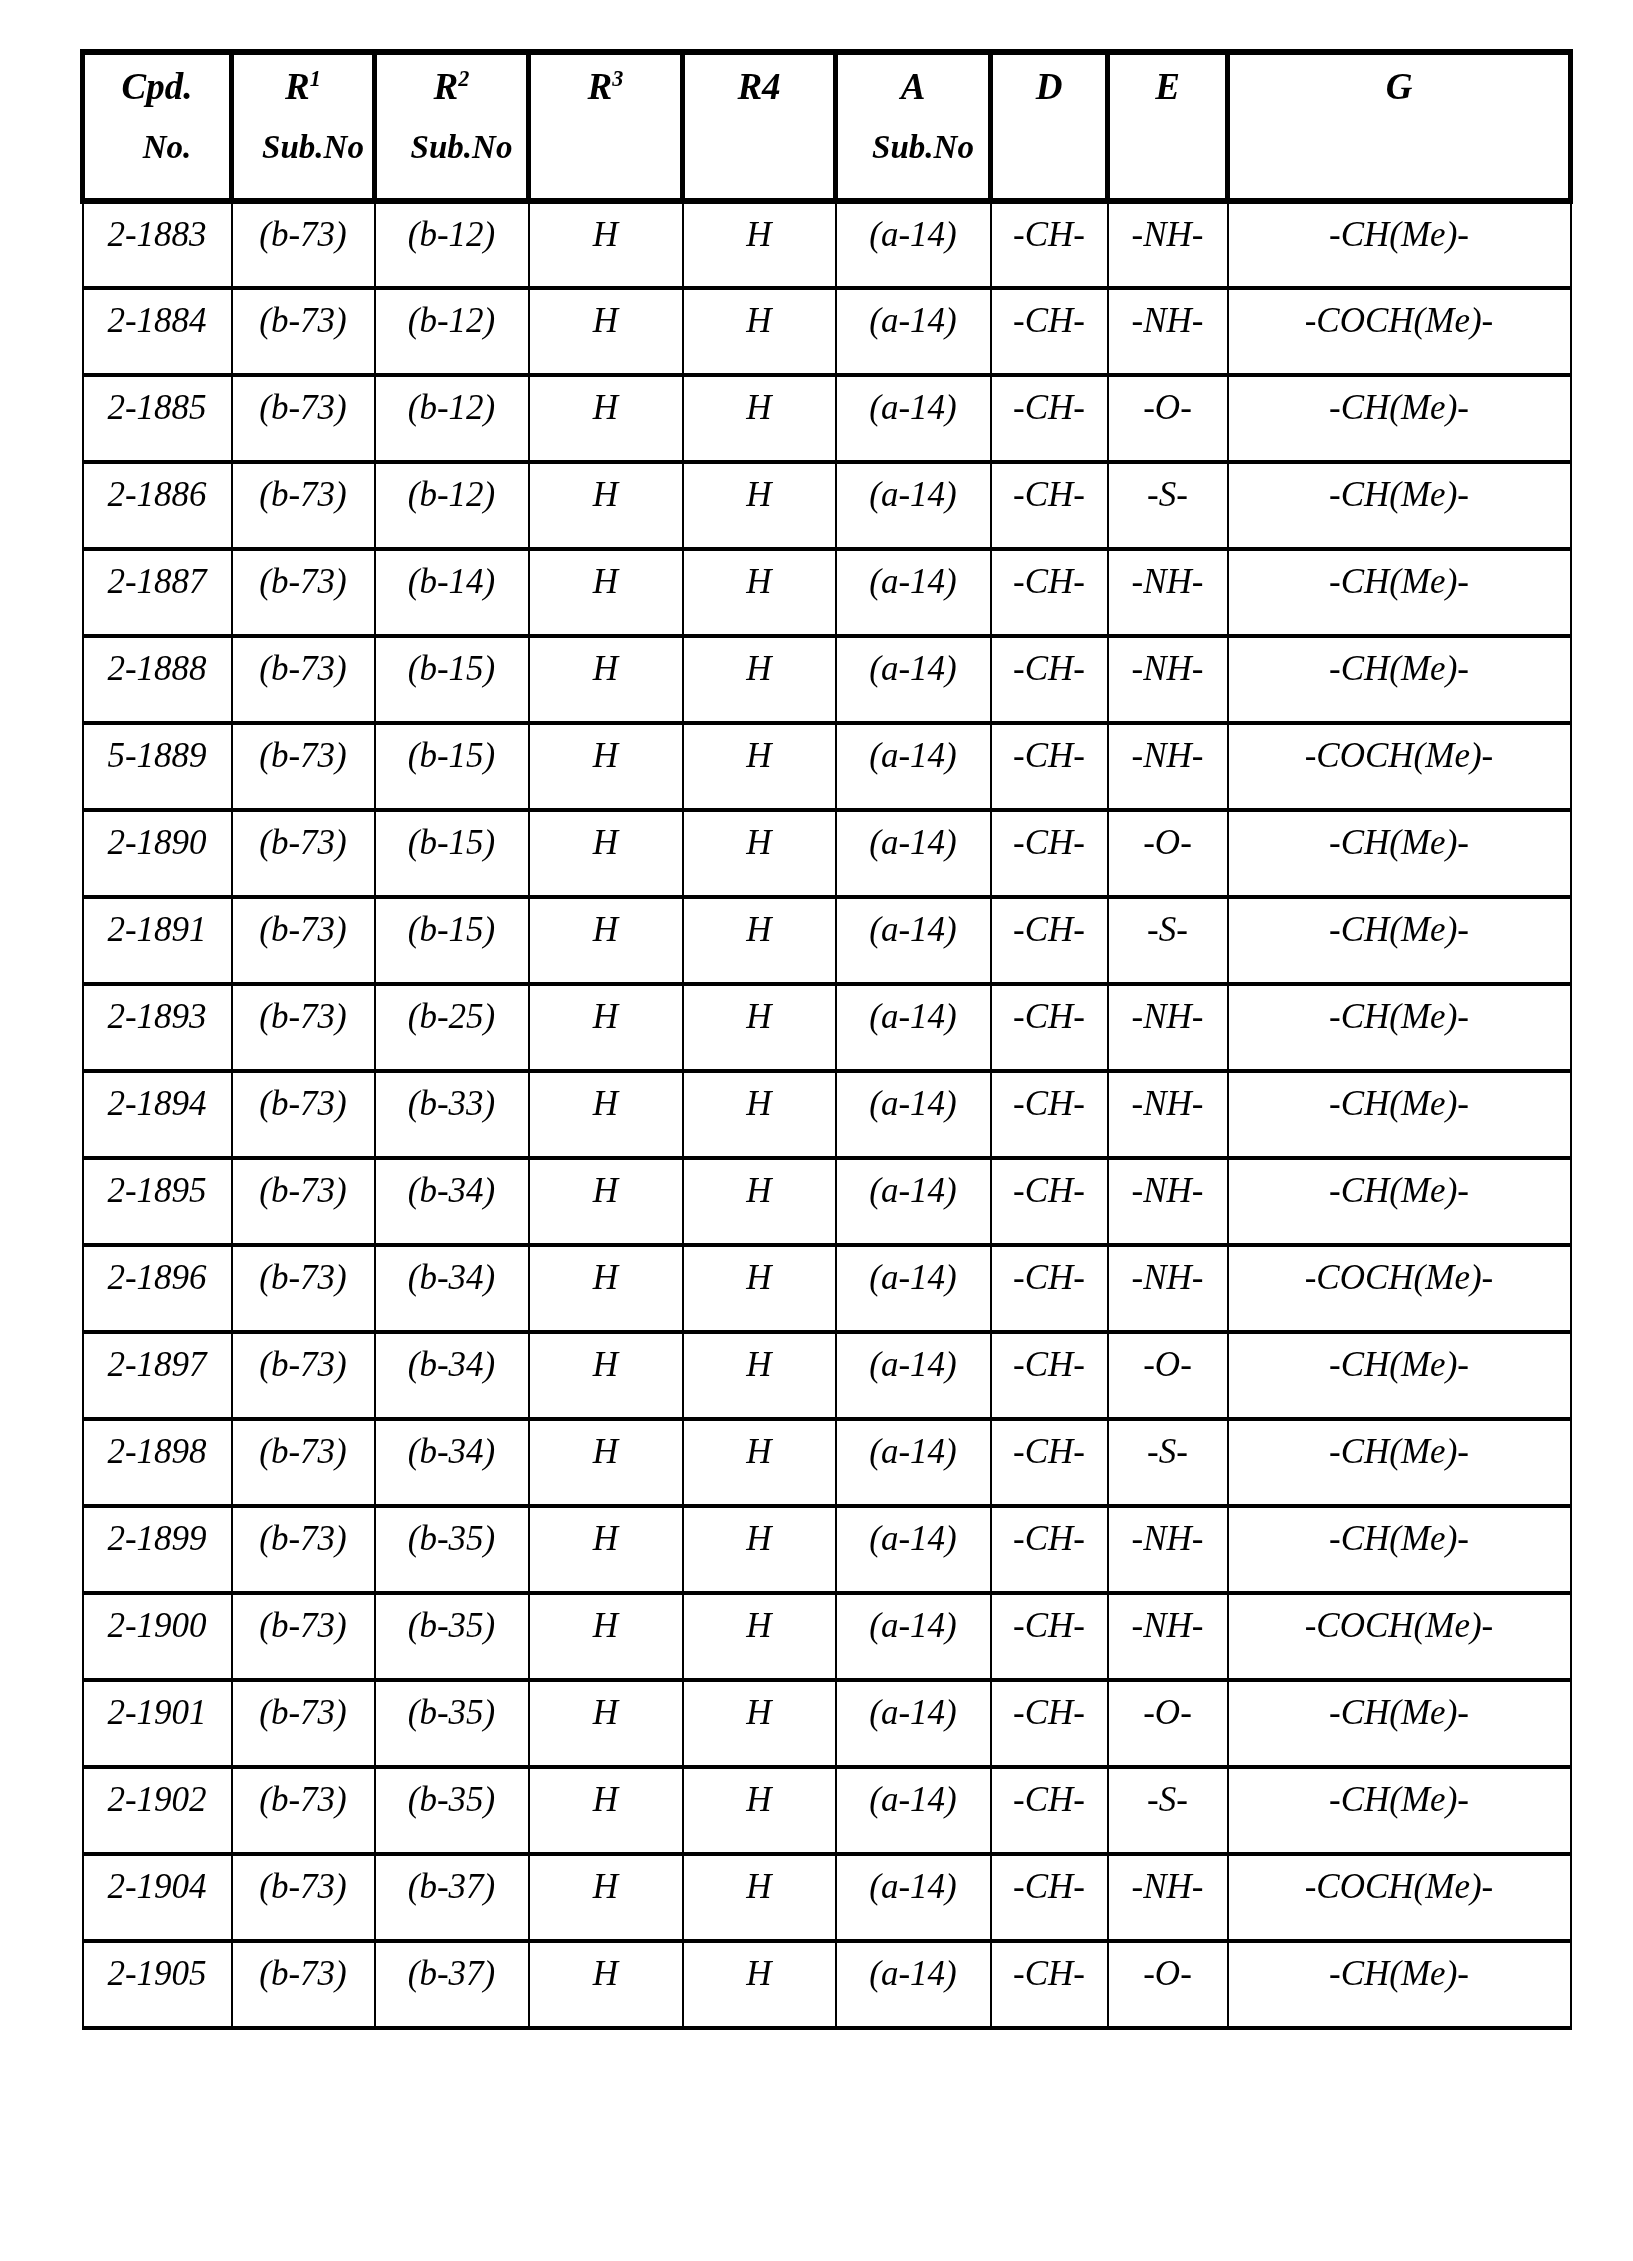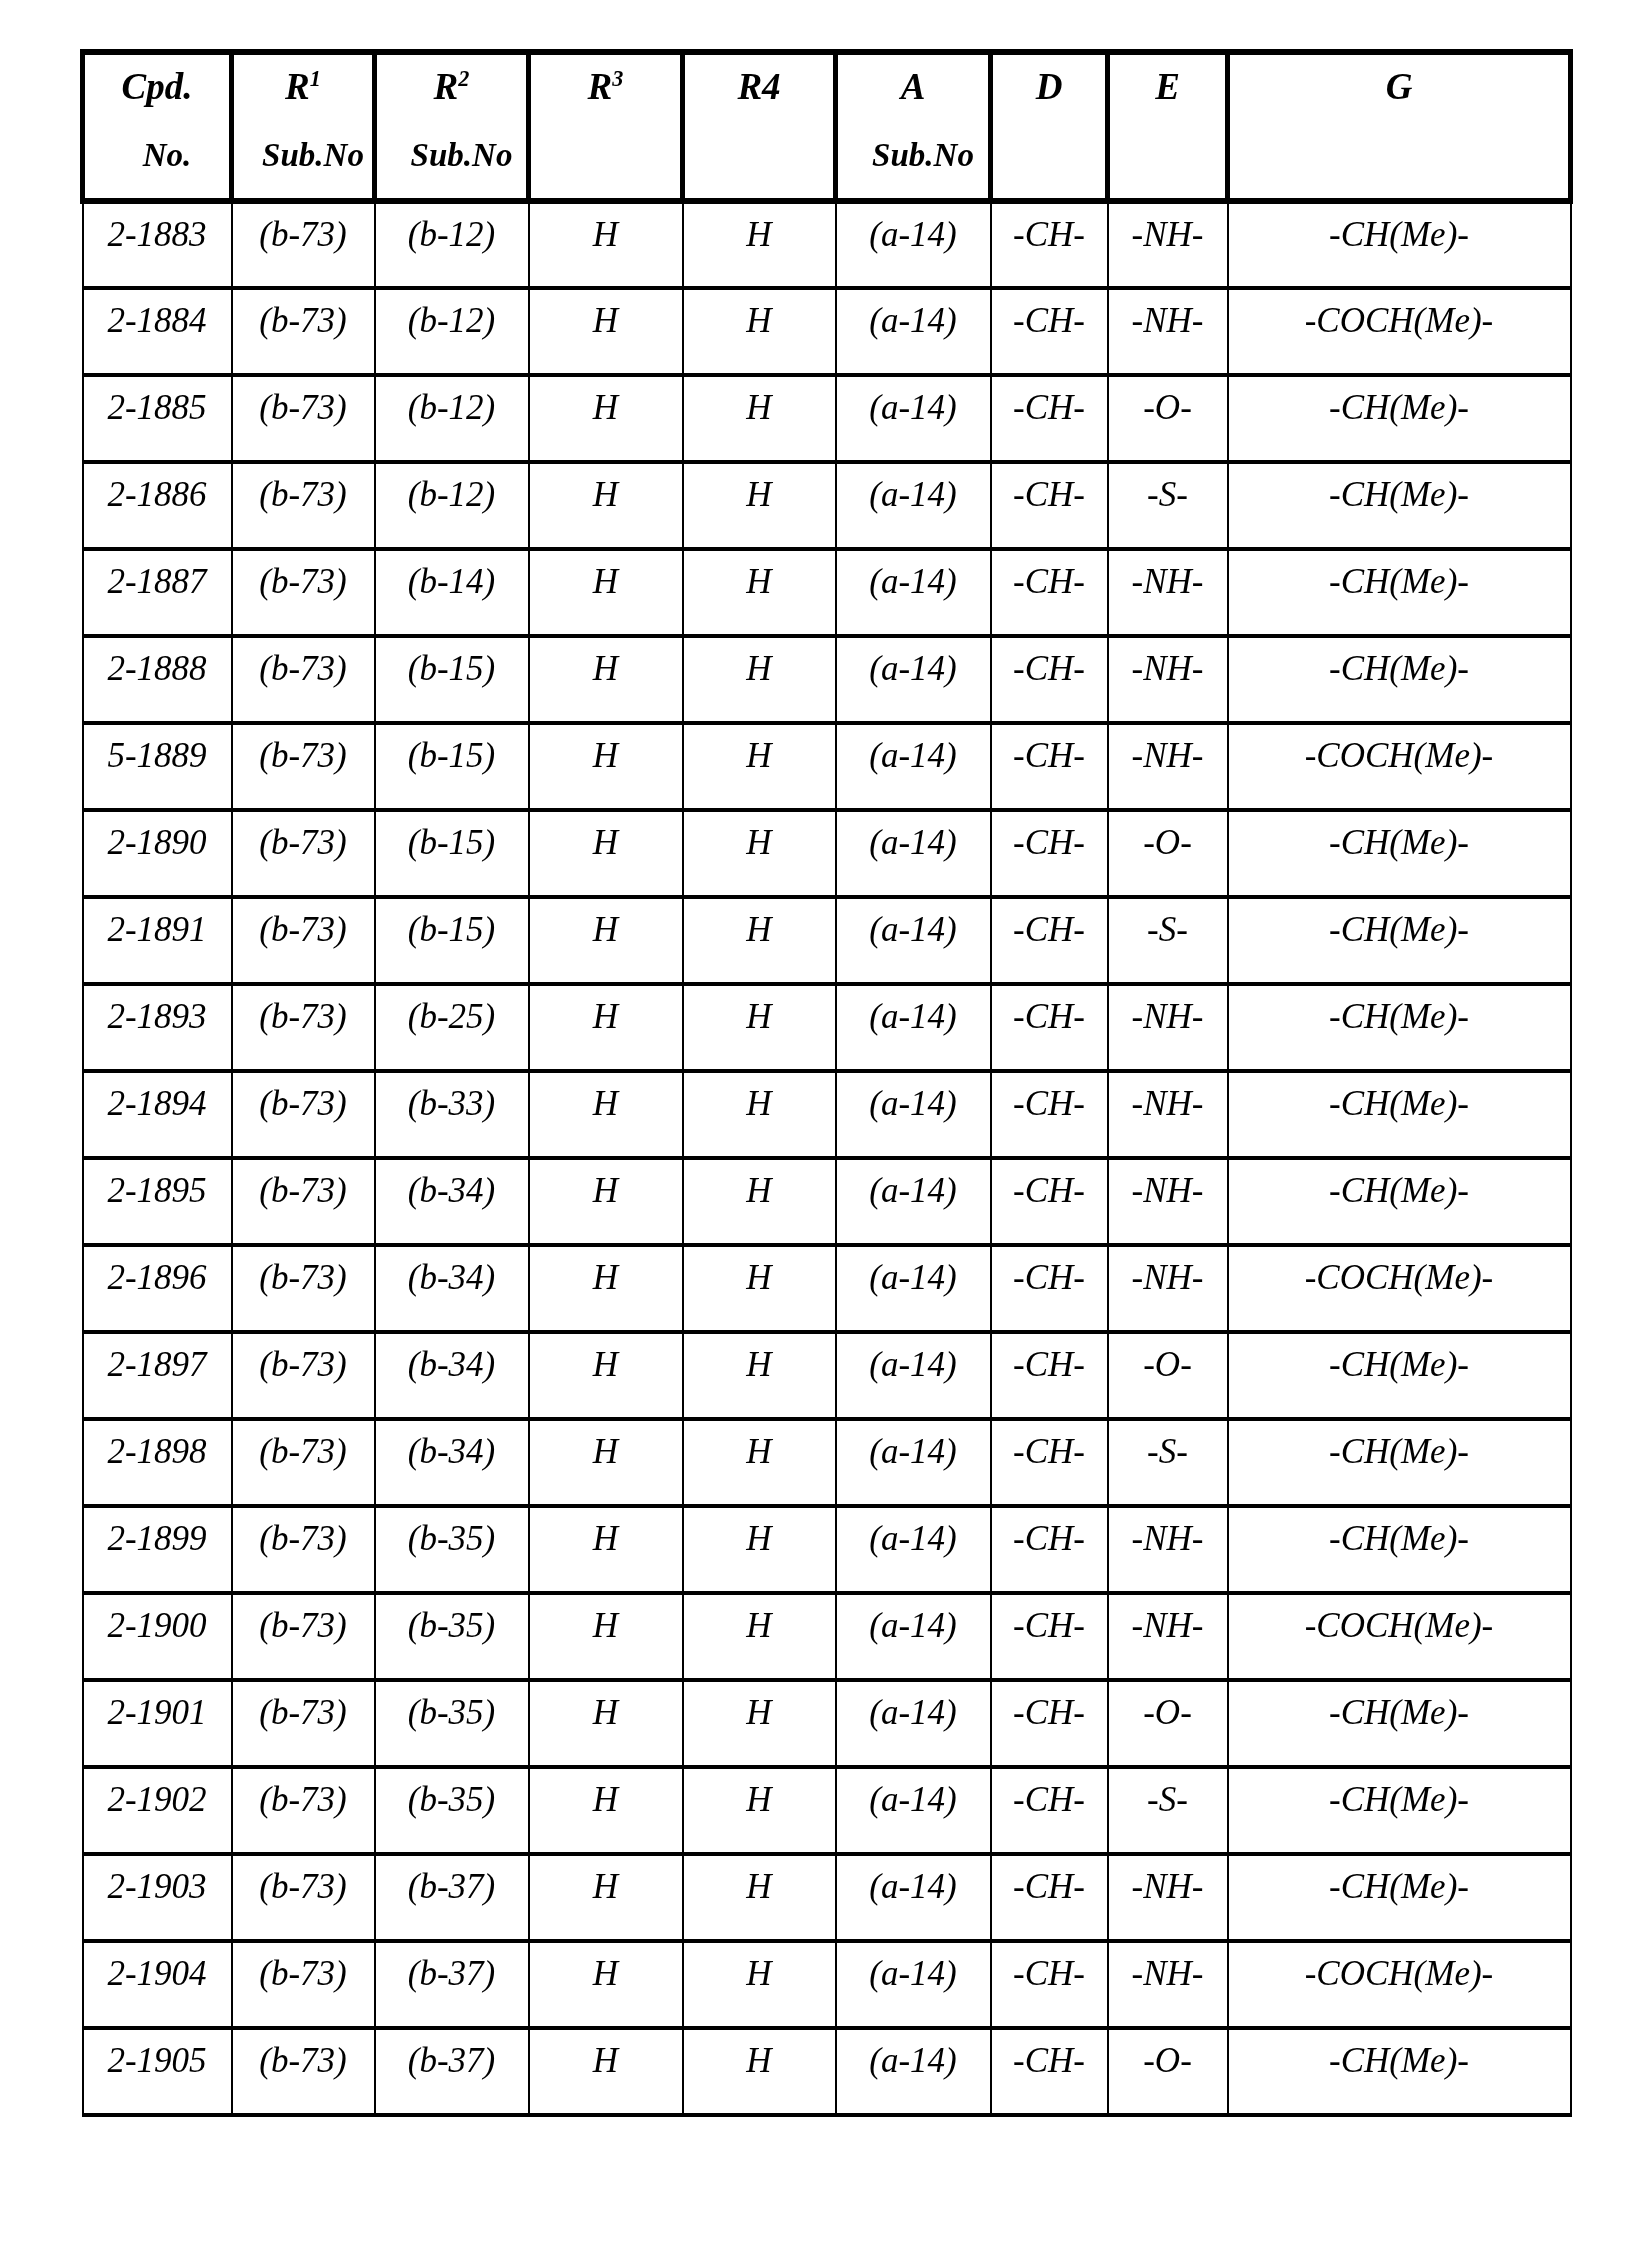--- a/index.html
+++ b/index.html
@@ -54,21 +54,21 @@
     padding-top: 12.2px;
     font-size: 35px;
     line-height: 1.1;
   }
   .h-sup {
     font-size: 0.60em;
     vertical-align: super;
     line-height: 0;
   }
   .h-line2 {
-    margin-top: 30px;
+    margin-top: 22px;
     font-size: 33px;
     padding-left: 20px;
   }
   .h-line2:empty { display: none; }
 </style>
 </head>
 <body>
 
 <div class="page">
   <table class="cpd-table">
@@ -322,31 +322,20 @@
           <td>(b-73)</td>
           <td>(b-35)</td>
           <td>H</td>
           <td>H</td>
           <td>(a-14)</td>
           <td>-CH-</td>
           <td>-S-</td>
           <td>-CH(Me)-</td>
         </tr>
         <tr>
-          <td>2-1903</td>
-          <td>(b-73)</td>
-          <td>(b-37)</td>
-          <td>H</td>
-          <td>H</td>
-          <td>(a-14)</td>
-          <td>-CH-</td>
-          <td>-NH-</td>
-          <td>-CH(Me)-</td>
-        </tr>
-        <tr>
           <td>2-1904</td>
           <td>(b-73)</td>
           <td>(b-37)</td>
           <td>H</td>
           <td>H</td>
           <td>(a-14)</td>
           <td>-CH-</td>
           <td>-NH-</td>
           <td>-COCH(Me)-</td>
         </tr>

